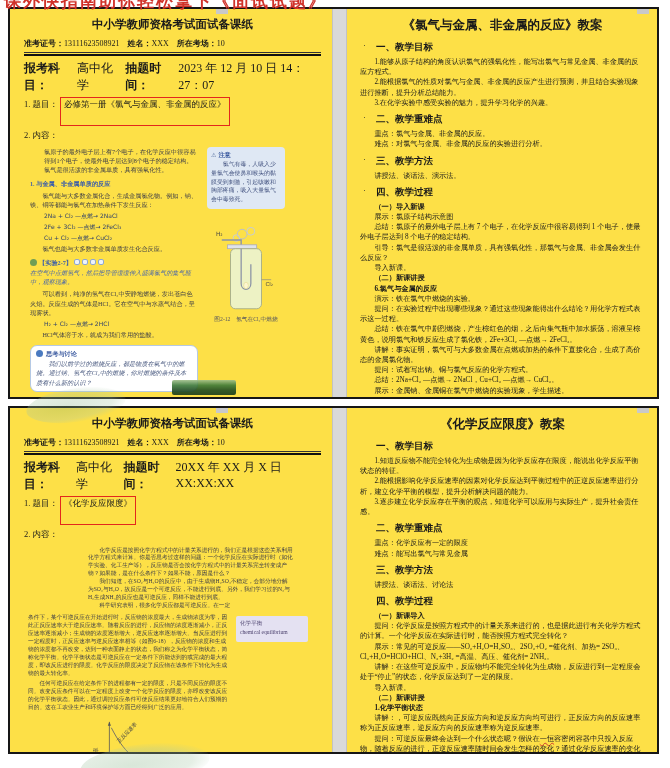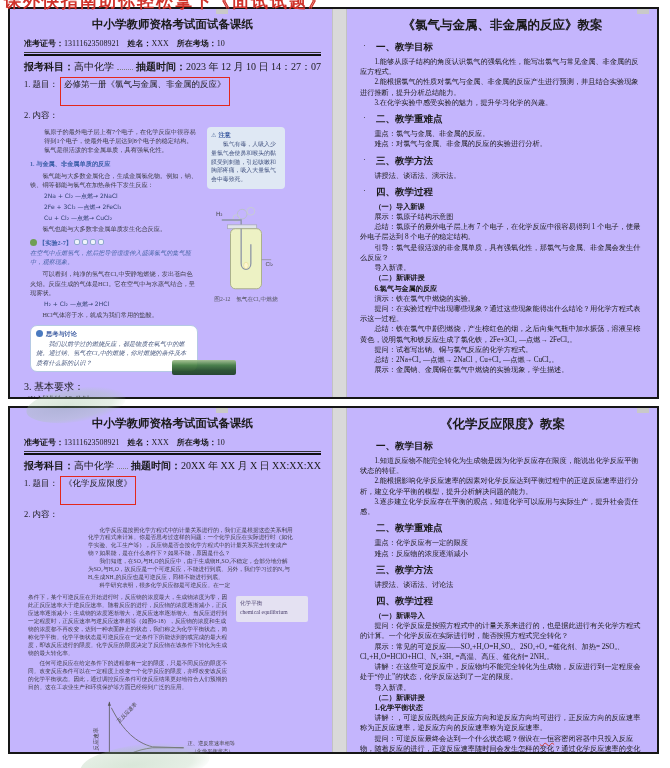--- a/index.html
+++ b/index.html
@@ -13,32 +13,32 @@
     font-family:"Liberation Sans","DejaVu Sans",sans-serif;
     font-size:17px; font-weight:bold; color:#d0322a; letter-spacing:2px;
   }
   .sheet {
     position:absolute; left:8px; width:651px; background:#fff;
     border:2px solid #161616; display:flex; overflow:hidden;
   }
   #sheet1 { top:7px;  height:392px; }
   #sheet2 { top:406px; height:348px; }
   .tab { position:absolute; top:0; width:12px; height:5px; background:#c9c9c9; z-index:3; }
-  .page { background:#c4b5fd; position:relative; overflow:hidden; }
+  .page { background:#fde047; position:relative; overflow:hidden; }
   .page-left  { width:322px; padding:8px 11px 3px 14px; }
   .page-right { flex:1; padding:8px 12px 9px 13px; }
   .gutter { width:15px; background:#d9d9d9; border-left:1px solid #c2c2c2; border-right:1px solid #c2c2c2; }
 
   
   .form-title { text-align:center; font-weight:bold; font-size:11.5px; margin-bottom:6px; }
   .info-line { font-size:8px; display:flex; align-items:baseline; }
   .info-line b { font-weight:bold; }
   .info-line .val { margin-right:8px; }
   .rule { height:4px; border-top:1px solid #333; border-bottom:2px solid #111; margin:3px 0 4px; }
-  .subject-line { font-size:10px; display:flex; align-items:center; margin-bottom:2px; }
+  .subject-line { font-size:12px; display:flex; align-items:flex-start; margin-bottom:2px; }
   .leader { flex:1; border-bottom:1px dotted #808080; margin:0 3px 2px; height:7px; }
   .topic-line { font-size:8.5px; margin-top:3px; line-height:1.5; }
   .red-box { display:inline-block; border:1.5px solid #e3281c; padding:0 3px 14px; margin-left:2px; }
 
   .excerpt { position:relative; margin:5px 0 3px 6px; color:#3c3c46; height:250px; overflow:hidden; }
   .exc-flex { display:flex; gap:9px; }
   .exc-main { width:168px; font-size:6.2px; line-height:1.5; }
   .exc-aside { width:78px; }
   .exc-intro { margin:0 2px 5px 14px; }
   .blue-h { color:#3d5fa8; font-weight:bold; margin:3px 0 2px; }
@@ -200,20 +200,21 @@
     <p class="plan-p b">（一）导入新课</p>
     <p class="plan-p">展示：氯原子结构示意图</p>
     <p class="plan-p">总结：氯原子的最外电子层上有 7 个电子，在化学反应中很容易得到 1 个电子，使最外电子层达到 8 个电子的稳定结构。</p>
     <p class="plan-p">引导：氯气是很活泼的非金属单质，具有强氧化性，那氯气与金属、非金属会发生什么反应？</p>
     <p class="plan-p">导入新课。</p>
     <p class="plan-p b">（二）新课讲授</p>
     <p class="plan-p b">6.氯气与金属的反应</p>
     <p class="plan-p">演示：铁在氯气中燃烧的实验。</p>
     <p class="plan-p">提问：在实验过程中出现哪些现象？通过这些现象能得出什么结论？用化学方程式表示这一过程。</p>
     <p class="plan-p">总结：铁在氯气中剧烈燃烧，产生棕红色的烟，之后向集气瓶中加水振荡，溶液呈棕黄色，说明氯气和铁反应生成了氯化铁，2Fe+3Cl₂ —点燃→ 2FeCl₃。</p>
+    <p class="plan-p">讲解：事实证明，氯气可与大多数金属在点燃或加热的条件下直接化合，生成了高价态的金属氯化物。</p>
     <p class="plan-p">提问：试着写出钠、铜与氯气反应的化学方程式。</p>
     <p class="plan-p">总结：2Na+Cl₂ —点燃→ 2NaCl，Cu+Cl₂ —点燃→ CuCl₂。</p>
     <p class="plan-p">展示：金属钠、金属铜在氯气中燃烧的实验现象，学生描述。</p>
 
   </div>
 </div>
 
 <div class="sheet" id="sheet2">
   <span class="tab" style="left:206px;"></span>
   <span class="tab" style="right:8px;"></span>
@@ -283,21 +284,21 @@
   <div class="gutter"></div>
 
   <div class="page page-right">
     <h1 class="plan-title">《化学反应限度》教案</h1>
     <h2 class="plan-h"><span>一、教学目标</span></h2>
     <p class="plan-p">1.知道反应物不能完全转化为生成物是因为化学反应存在限度，能说出化学反应平衡状态的特征。</p>
     <p class="plan-p">2.能根据影响化学反应速率的因素对化学反应达到平衡过程中的正逆反应速率进行分析，建立化学平衡的模型，提升分析解决问题的能力。</p>
     <p class="plan-p">3.逐步建立化学反应存在平衡的观点，知道化学可以应用与实际生产，提升社会责任感。</p>
     <h2 class="plan-h"><span>二、教学重难点</span></h2>
     <p class="plan-p">重点：化学反应有一定的限度</p>
-    <p class="plan-p">难点：反应物的浓度逐渐减小</p>
+    <p class="plan-p">难点：能写出氯气与常见金属</p>
     <h2 class="plan-h"><span>三、教学方法</span></h2>
     <p class="plan-p">讲授法、谈话法、讨论法</p>
     <h2 class="plan-h"><span>四、教学过程</span></h2>
     <p class="plan-p b">（一）新课导入</p>
     <p class="plan-p">提问：化学反应是按照方程式中的计量关系来进行的，也是据此进行有关化学方程式的计算。一个化学反应在实际进行时，能否按照方程式完全转化？</p>
     <p class="plan-p">展示：常见的可逆反应——SO₂+H₂O=H₂SO₃、2SO₂+O₂ =催化剂、加热= 2SO₃、Cl₂+H₂O=HClO+HCl、N₂+3H₂ =高温、高压、催化剂= 2NH₃。</p>
     <p class="plan-p">讲解：在这些可逆反应中，反应物均不能完全转化为生成物，反应进行到一定程度会处于“停止”的状态，化学反应达到了一定的限度。</p>
     <p class="plan-p">导入新课。</p>
     <p class="plan-p b">（二）新课讲授</p>
     <p class="plan-p b">1.化学平衡状态</p>

